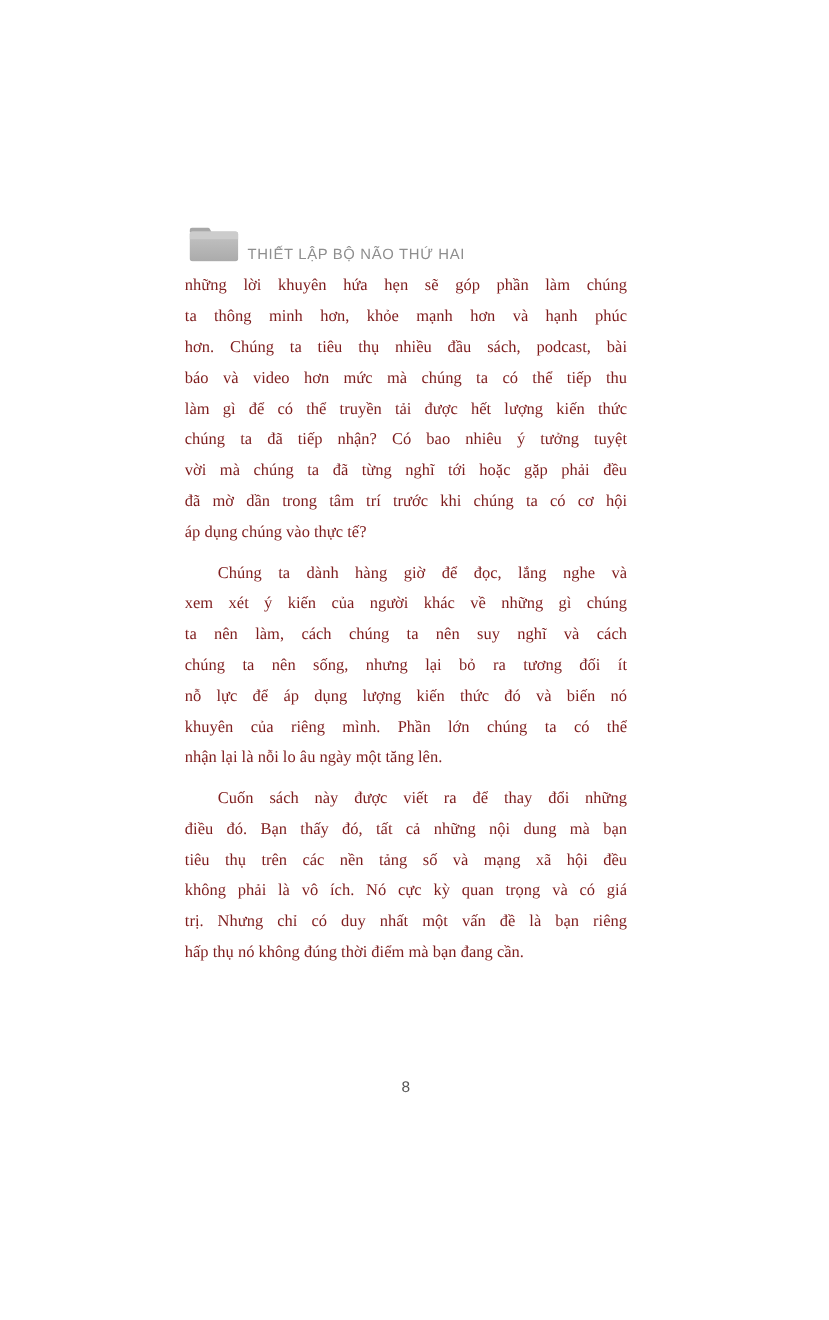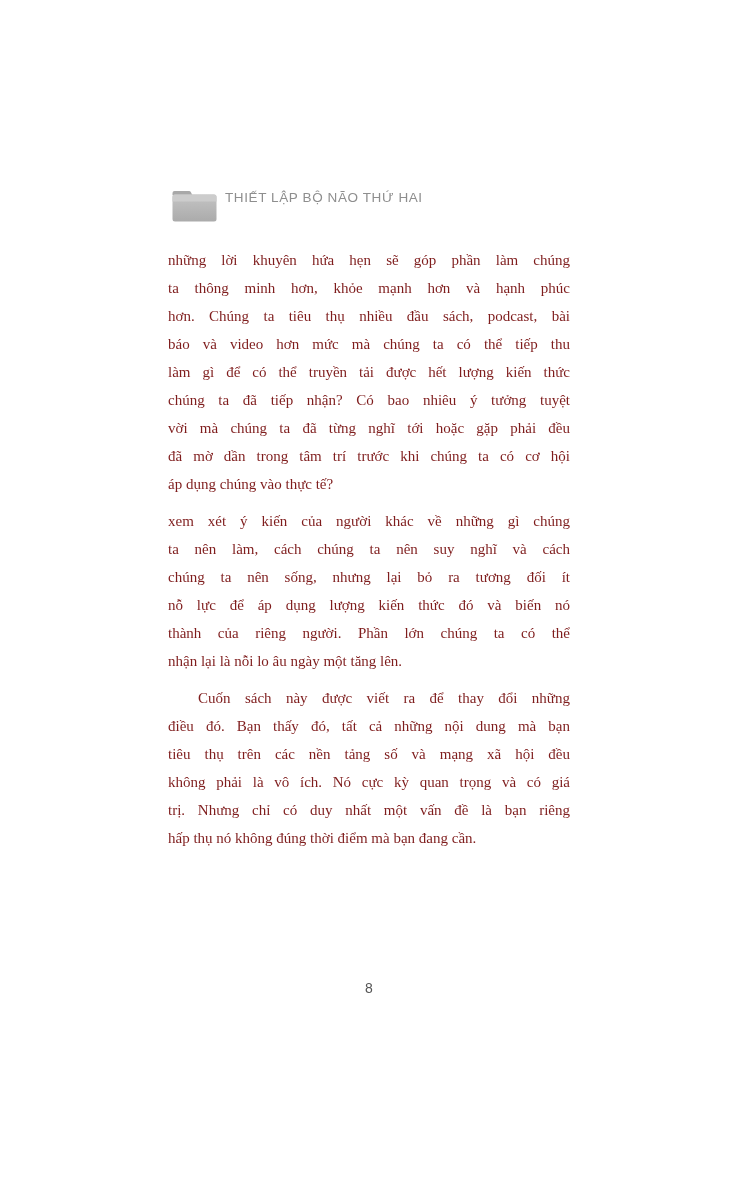--- a/index.html
+++ b/index.html
@@ -8,24 +8,24 @@
     position: relative;
     width: 754px;
     height: 1200px;
     background: #ffffff;
     font-family: "Liberation Serif", serif;
     overflow: hidden;
   }
   .chapter-header {
     position: absolute;
     left: 172px;
-    top: 188px;
+    top: 204px;
     height: 34px;
     display: flex;
-    align-items: flex-start;
+    align-items: flex-end;
     gap: 8px;
   }
   .folder-icon { width: 45px; height: 34px; display: block; flex: 0 0 auto; }
   .chapter-title {
     font-family: "Liberation Sans", sans-serif;
     font-size: 13.5px;
     letter-spacing: 0.6px;
     color: #8e8e8e;
     white-space: nowrap;
     padding-top: 2px;
@@ -87,25 +87,26 @@
         <div class="line">ta thông minh hơn, khỏe mạnh hơn và hạnh phúc</div>
         <div class="line">hơn. Chúng ta tiêu thụ nhiều đầu sách, podcast, bài</div>
         <div class="line">báo và video hơn mức mà chúng ta có thể tiếp thu</div>
         <div class="line">làm gì để có thể truyền tải được hết lượng kiến thức</div>
         <div class="line">chúng ta đã tiếp nhận? Có bao nhiêu ý tưởng tuyệt</div>
         <div class="line">vời mà chúng ta đã từng nghĩ tới hoặc gặp phải đều</div>
         <div class="line">đã mờ dần trong tâm trí trước khi chúng ta có cơ hội</div>
         <div class="line last">áp dụng chúng vào thực tế?</div>
       </div>
       <div class="para">
+        <div class="line indent">Chúng ta dành hàng giờ để đọc, lắng nghe và</div>
         <div class="line">xem xét ý kiến của người khác về những gì chúng</div>
         <div class="line">ta nên làm, cách chúng ta nên suy nghĩ và cách</div>
         <div class="line">chúng ta nên sống, nhưng lại bỏ ra tương đối ít</div>
         <div class="line">nỗ lực để áp dụng lượng kiến thức đó và biến nó</div>
-        <div class="line">thành của riêng người. Phần lớn chúng ta có thể</div>
+        <div class="line">khuyên của riêng mình. Phần lớn chúng ta có thể</div>
         <div class="line last">nhận lại là nỗi lo âu ngày một tăng lên.</div>
       </div>
       <div class="para">
         <div class="line indent">Cuốn sách này được viết ra để thay đổi những</div>
         <div class="line">điều đó. Bạn thấy đó, tất cả những nội dung mà bạn</div>
         <div class="line">tiêu thụ trên các nền tảng số và mạng xã hội đều</div>
         <div class="line">không phải là vô ích. Nó cực kỳ quan trọng và có giá</div>
         <div class="line">trị. Nhưng chỉ có duy nhất một vấn đề là bạn riêng</div>
         <div class="line last">hấp thụ nó không đúng thời điểm mà bạn đang cần.</div>
       </div>

